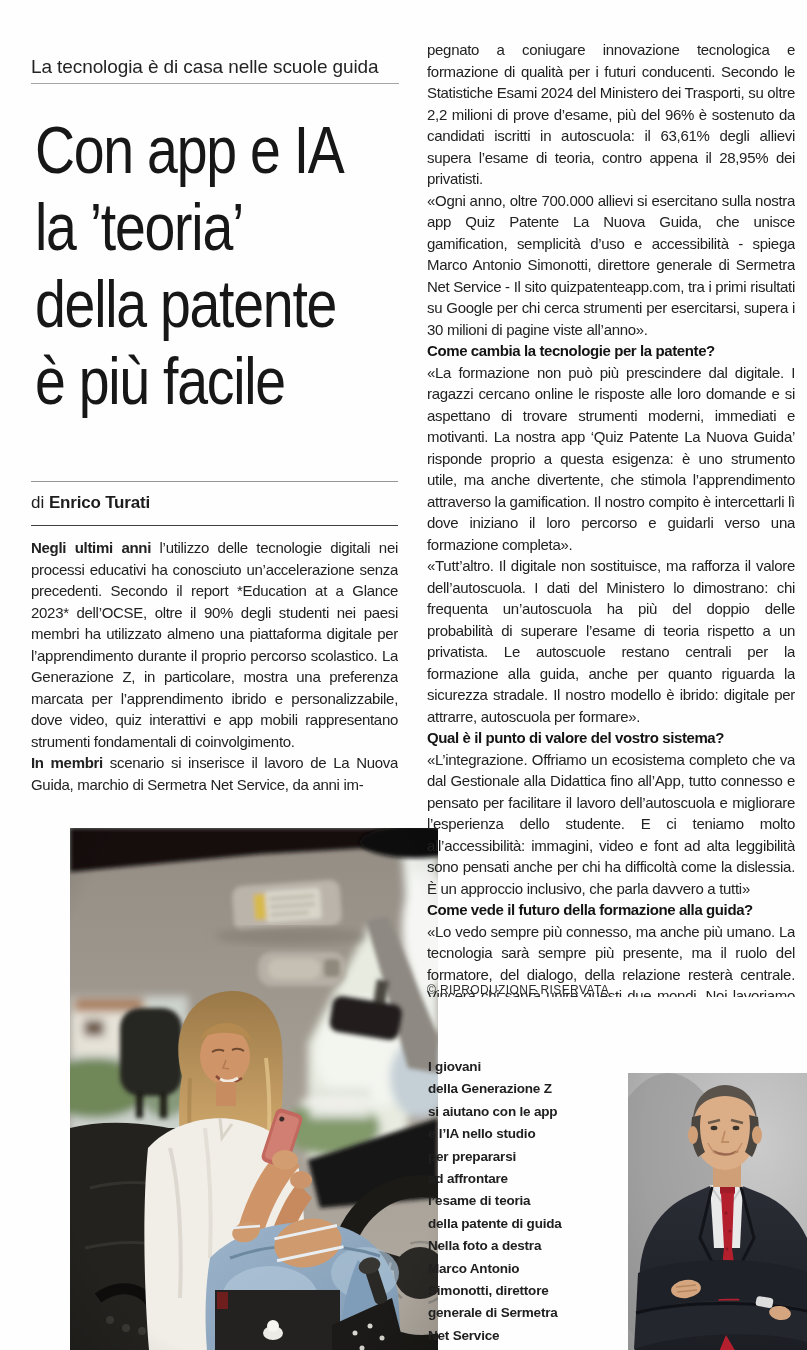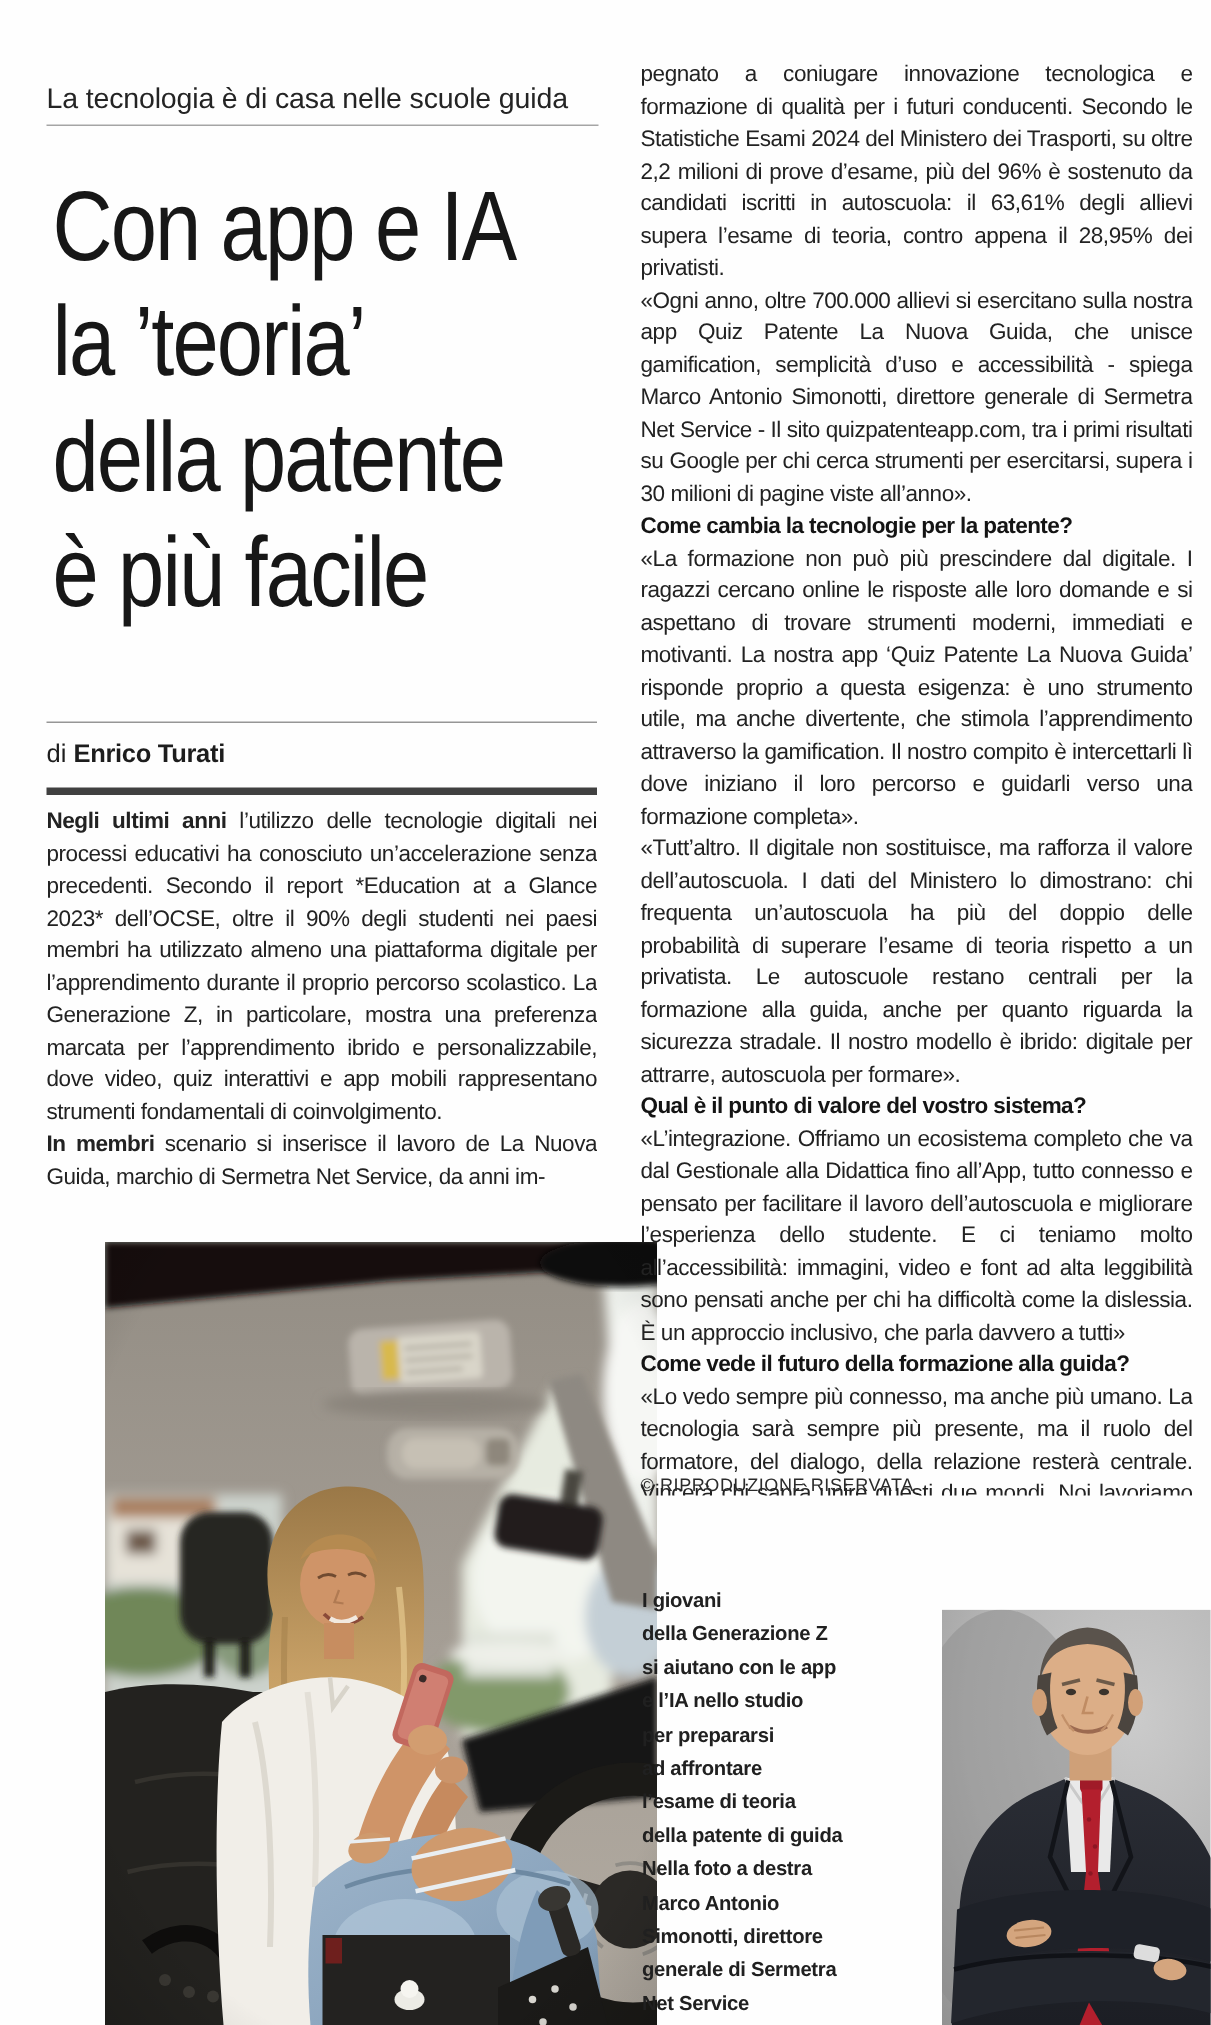--- a/index.html
+++ b/index.html
@@ -12,21 +12,21 @@
   .kicker-line{font-size:19px;line-height:23px;letter-spacing:-0.1px;color:#242424;
                padding-bottom:5px;border-bottom:1px solid #a5a5a5;margin-bottom:3px;}
 
   
   .headline{position:absolute;left:35px;top:112px;width:420px;margin:0;font-weight:300;}
   .hl{font-size:66px;line-height:77px;letter-spacing:-1.5px;color:#171717;
       transform:scaleX(0.84);transform-origin:left center;white-space:nowrap;}
 
   
   .byline{position:absolute;left:31px;top:481px;width:367px;
-          border-top:1px solid #969696;border-bottom:5px solid #404040;
+          border-top:1px solid #969696;border-bottom:1px solid #404040;
           padding:11px 0 12px 0;font-size:17px;color:#1d1d1d;}
   .byline b{letter-spacing:-0.2px;}
 
   
   .body-col{font-size:15px;line-height:21.5px;letter-spacing:-0.3px;
             text-align:justify;color:#222222;}
   .col-left-body{position:absolute;left:31px;top:537px;width:367px;height:276px;overflow:hidden;}
   .col-right-body{position:absolute;left:427px;top:20px;width:368px;height:958px;overflow:hidden;margin-top:19px;}
   .para{margin:0;}
   .question{margin:0;font-weight:bold;letter-spacing:-0.4px;color:#141414;}

